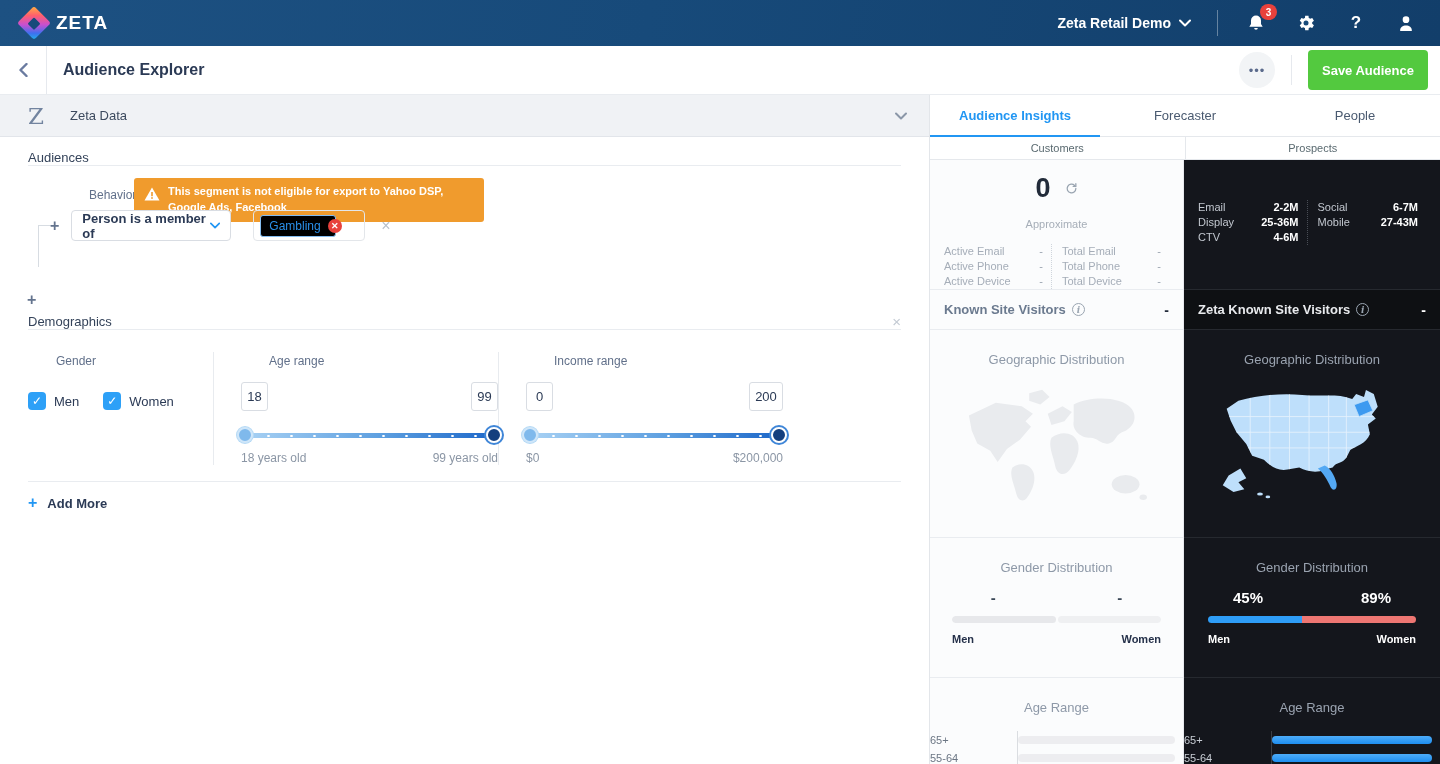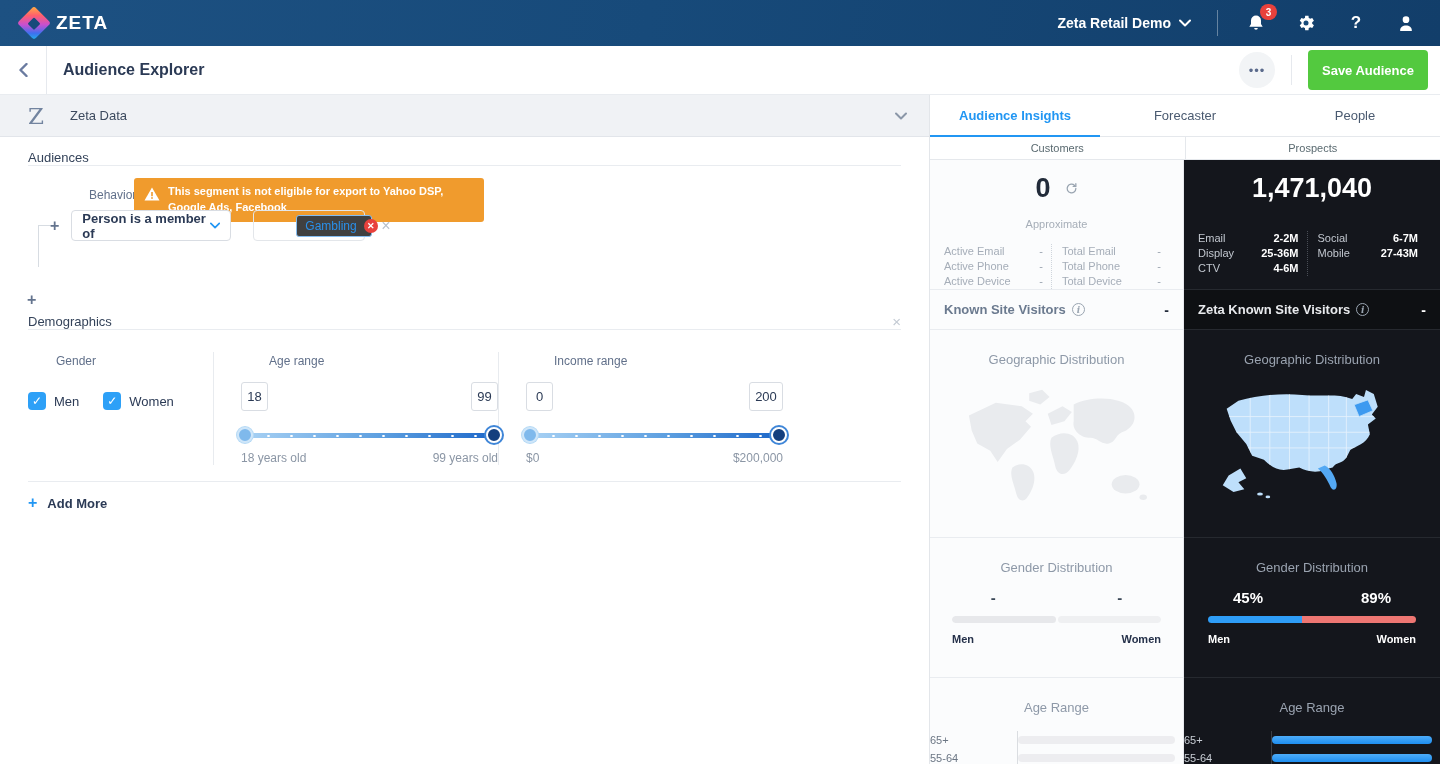--- a/index.html
+++ b/index.html
@@ -64,22 +64,22 @@
     border-left:1px solid #d7dce2; border-top:1px solid #d7dce2; }
   .plus-icon { color:#64748e; font-size:16px; font-weight:bold; cursor:pointer; line-height:1; }
   .plus-first { margin:0 12px 0 22px; }
   .plus-second { position:absolute; left:-1px; top:126px; }
   .operator-select { width:160px; height:31px; border:1px solid #d9dde3; border-radius:4px; background:#fff;
     display:flex; align-items:center; padding:0 10px; cursor:pointer; }
   .operator-text { font-size:13px; font-weight:bold; color:#2b3a55; }
   .operator-select svg { margin-left:auto; }
   .tag-box { width:112px; height:31px; border:1px solid #e3e6ea; border-radius:4px; margin-left:22px;
     display:flex; align-items:center; padding:0 6px; }
-  .tag-pill { position:relative; background:#404040; border:1px solid #85bdf0; border-radius:3px;
-    color:#2a8fe8; font-size:12px; padding:3px 14px 3px 8px; cursor:pointer;margin-left:36px; }
+  .tag-pill { position:relative; background:#000000; border:1px solid #85bdf0; border-radius:3px;
+    color:#2a8fe8; font-size:12px; padding:3px 14px 3px 8px; cursor:pointer; }
   .tag-remove { position:absolute; right:-7px; top:50%; transform:translateY(-50%); width:14px; height:14px;
     border-radius:50%; background:#e8413c; color:#fff; font-size:9px; font-weight:bold;
     display:flex; align-items:center; justify-content:center; cursor:pointer; }
   .rule-close { margin-left:16px; color:#b9c1cb; font-size:16px; cursor:pointer; }
 
   .demo-cols { display:flex; padding:22px 0 16px 0; border-bottom:1px solid #e9ecf0; }
   .demo-col { padding-top:2px; }
   .col-label { font-size:12px; color:#61708a; margin-bottom:14px;margin-left:28px; }
   .col-div { width:1px; background:#e8ebef; margin:0 0; align-self:stretch; }
   .gender-col { width:185px; }
@@ -467,23 +467,20 @@
               <span class="age-bar-zone">
                   <span class="age-bar"></span>
                 </span>
             </div>
           </div>
         </div>
       </div>
 
       <div class="col-prospects">
         <div class="count-sec p-border">
-          <div class="count-line">
-            <span class="big-count">1,471,040</span>
-          </div>
           <div class="stats" style="margin-top:27px">
             <div class="stats-half">
               <div class="stat-row">
                   <span class="stat-label">Email</span>
                   <span class="stat-value">2-2M</span>
                 </div>
               <div class="stat-row">
                   <span class="stat-label">Display</span>
                   <span class="stat-value">25-36M</span>
                 </div>

